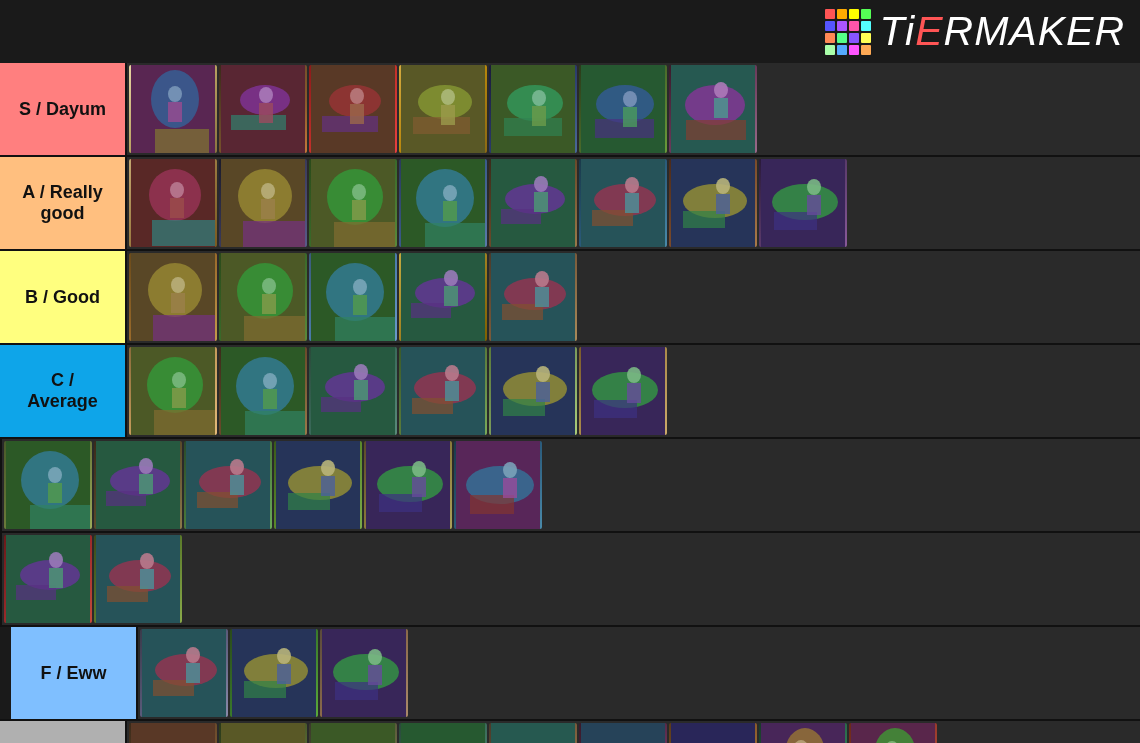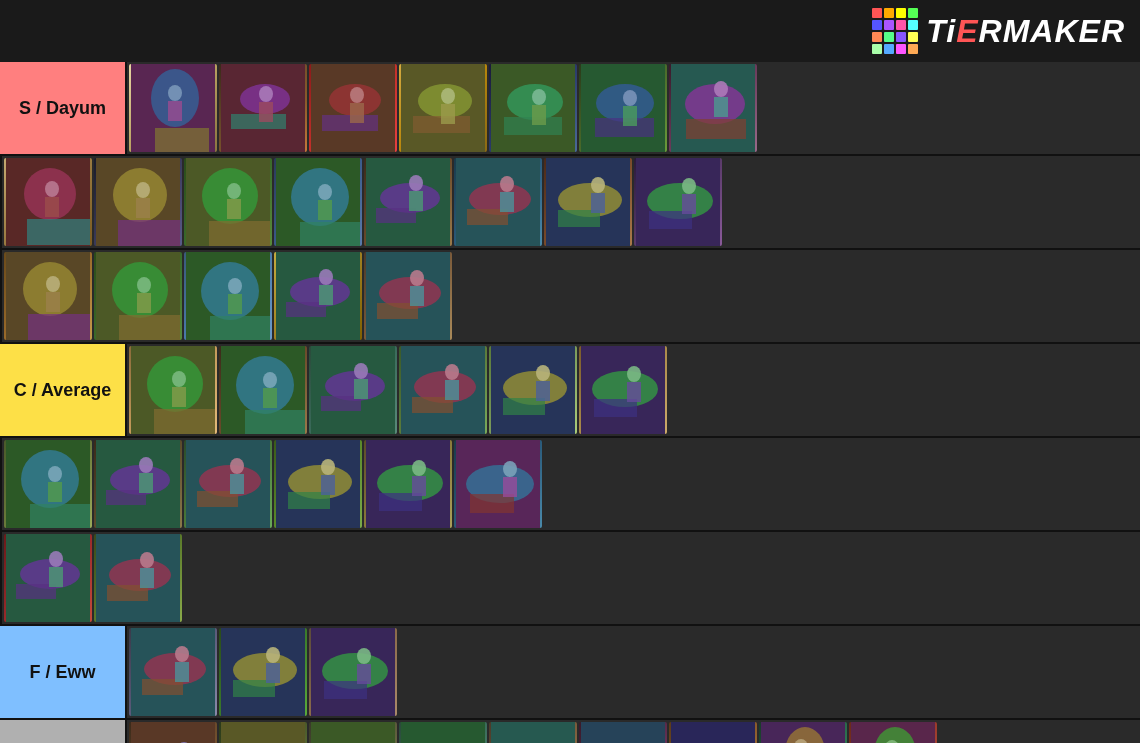--- a/index.html
+++ b/index.html
@@ -16,21 +16,21 @@
     .tier-label {
       width: 125px;
       min-width: 125px;
       display: flex;
       align-items: center;
       justify-content: center;
       text-align: center;
       font-weight: bold;
       font-size: 18px;
       color: #111;
-      padding: 5px;
+      padding: 16px;
       flex-shrink: 0;
     }
     .tier-content {
       display: flex;
       flex-wrap: wrap;
       flex: 1;
       background: #2a2a2a;
       border-left: 2px solid #111;
       padding: 2px;
       gap: 2px;
@@ -120,22 +120,22 @@
       display: grid;
       grid-template-columns: repeat(4, 10px);
       gap: 2px;
     }
     .logo-cell {
       width: 10px;
       height: 10px;
       border-radius: 1px;
     }
     .logo-text {
-      font-size: 32px;
-      font-weight: 700;
+      font-size: 41px;
+      font-weight: 400;
       color: white;
       letter-spacing: 1px;
       font-style: italic;
     }
     .logo-text span.tier { color: white; }
     .logo-text span.maker { color: white; }
   </style>
 </head>
 <body>
 
@@ -249,20 +249,21 @@
               <ellipse cx="44" cy="40" rx="30" ry="20" fill="hsl(290,50%,40%)" opacity="0.8"></ellipse>
               <rect x="15" y="55" width="60" height="20" fill="hsl(10,45%,35%)" opacity="0.7"></rect>
               <ellipse cx="50" cy="25" rx="7" ry="8" fill="hsl(290,30%,60%)" opacity="0.9"></ellipse>
               <rect x="43" y="33" width="14" height="20" fill="hsl(170,35%,45%)" opacity="0.8"></rect>
             </svg>
           </div>
         </div>
       </div>
     </div>
     <div class="tier-row">
+      <div class="tier-label" style="background: rgb(255, 191, 127);">A /  Really good</div>
       <div class="tier-content">
         <div class="tier-card card-a1">
           <div class="tier-card-inner">
             <svg width="88" height="88" xmlns="http://www.w3.org/2000/svg">
               <rect width="88" height="88" fill="#222"></rect>
               <rect width="88" height="88" fill="hsl(2,40%,25%)"></rect>
               <ellipse cx="44" cy="36" rx="26" ry="26" fill="hsl(338,50%,40%)" opacity="0.8"></ellipse>
               <rect x="21" y="61" width="66" height="26" fill="hsl(178,45%,35%)" opacity="0.7"></rect>
               <ellipse cx="46" cy="31" rx="7" ry="8" fill="hsl(338,30%,60%)" opacity="0.9"></ellipse>
               <rect x="39" y="39" width="14" height="20" fill="hsl(2,35%,45%)" opacity="0.8"></rect>
@@ -349,20 +350,21 @@
               <ellipse cx="44" cy="43" rx="33" ry="18" fill="hsl(129,50%,40%)" opacity="0.8"></ellipse>
               <rect x="13" y="53" width="43" height="18" fill="hsl(249,45%,35%)" opacity="0.7"></rect>
               <ellipse cx="53" cy="28" rx="7" ry="8" fill="hsl(129,30%,60%)" opacity="0.9"></ellipse>
               <rect x="46" y="36" width="14" height="20" fill="hsl(261,35%,45%)" opacity="0.8"></rect>
             </svg>
           </div>
         </div>
       </div>
     </div>
     <div class="tier-row">
+      <div class="tier-label" style="background: rgb(255, 255, 127);">B / Good</div>
       <div class="tier-content">
         <div class="tier-card card-b1">
           <div class="tier-card-inner">
             <svg width="88" height="88" xmlns="http://www.w3.org/2000/svg">
               <rect width="88" height="88" fill="#222"></rect>
               <rect width="88" height="88" fill="hsl(39,40%,25%)"></rect>
               <ellipse cx="44" cy="37" rx="27" ry="27" fill="hsl(51,50%,40%)" opacity="0.8"></ellipse>
               <rect x="22" y="62" width="67" height="27" fill="hsl(291,45%,35%)" opacity="0.7"></rect>
               <ellipse cx="47" cy="32" rx="7" ry="8" fill="hsl(51,30%,60%)" opacity="0.9"></ellipse>
               <rect x="40" y="40" width="14" height="20" fill="hsl(39,35%,45%)" opacity="0.8"></rect>
@@ -413,21 +415,21 @@
               <ellipse cx="44" cy="41" rx="31" ry="16" fill="hsl(343,50%,40%)" opacity="0.8"></ellipse>
               <rect x="11" y="51" width="41" height="16" fill="hsl(23,45%,35%)" opacity="0.7"></rect>
               <ellipse cx="51" cy="26" rx="7" ry="8" fill="hsl(343,30%,60%)" opacity="0.9"></ellipse>
               <rect x="44" y="34" width="14" height="20" fill="hsl(187,35%,45%)" opacity="0.8"></rect>
             </svg>
           </div>
         </div>
       </div>
     </div>
     <div class="tier-row">
-      <div class="tier-label" style="background: #fde047;">C / Average</div>
+      <div class="tier-label" style="background: #0ea5e9;">C / Average</div>
       <div class="tier-content">
         <div class="tier-card card-c1">
           <div class="tier-card-inner">
             <svg width="88" height="88" xmlns="http://www.w3.org/2000/svg">
               <rect width="88" height="88" fill="#222"></rect>
               <rect width="88" height="88" fill="hsl(76,40%,25%)"></rect>
               <ellipse cx="44" cy="38" rx="28" ry="28" fill="hsl(124,50%,40%)" opacity="0.8"></ellipse>
               <rect x="23" y="63" width="68" height="28" fill="hsl(44,45%,35%)" opacity="0.7"></rect>
               <ellipse cx="48" cy="33" rx="7" ry="8" fill="hsl(124,30%,60%)" opacity="0.9"></ellipse>
               <rect x="41" y="41" width="14" height="20" fill="hsl(76,35%,45%)" opacity="0.8"></rect>
@@ -594,21 +596,21 @@
               <ellipse cx="44" cy="41" rx="31" ry="16" fill="hsl(343,50%,40%)" opacity="0.8"></ellipse>
               <rect x="11" y="51" width="41" height="16" fill="hsl(23,45%,35%)" opacity="0.7"></rect>
               <ellipse cx="51" cy="26" rx="7" ry="8" fill="hsl(343,30%,60%)" opacity="0.9"></ellipse>
               <rect x="44" y="34" width="14" height="20" fill="hsl(187,35%,45%)" opacity="0.8"></rect>
             </svg>
           </div>
         </div>
       </div>
     </div>
     <div class="tier-row">
-      <div class="tier-label" style="background: rgb(127, 191, 255);">F /  Eww</div>
+      <div class="tier-label" style="background: rgb(127, 191, 255); margin-left: 11px;">F /  Eww</div>
       <div class="tier-content">
         <div class="tier-card card-f1">
           <div class="tier-card-inner">
             <svg width="88" height="88" xmlns="http://www.w3.org/2000/svg">
               <rect width="88" height="88" fill="#222"></rect>
               <rect width="88" height="88" fill="hsl(187,40%,25%)"></rect>
               <ellipse cx="44" cy="41" rx="31" ry="16" fill="hsl(343,50%,40%)" opacity="0.8"></ellipse>
               <rect x="11" y="51" width="41" height="16" fill="hsl(23,45%,35%)" opacity="0.7"></rect>
               <ellipse cx="51" cy="26" rx="7" ry="8" fill="hsl(343,30%,60%)" opacity="0.9"></ellipse>
               <rect x="44" y="34" width="14" height="20" fill="hsl(187,35%,45%)" opacity="0.8"></rect>

